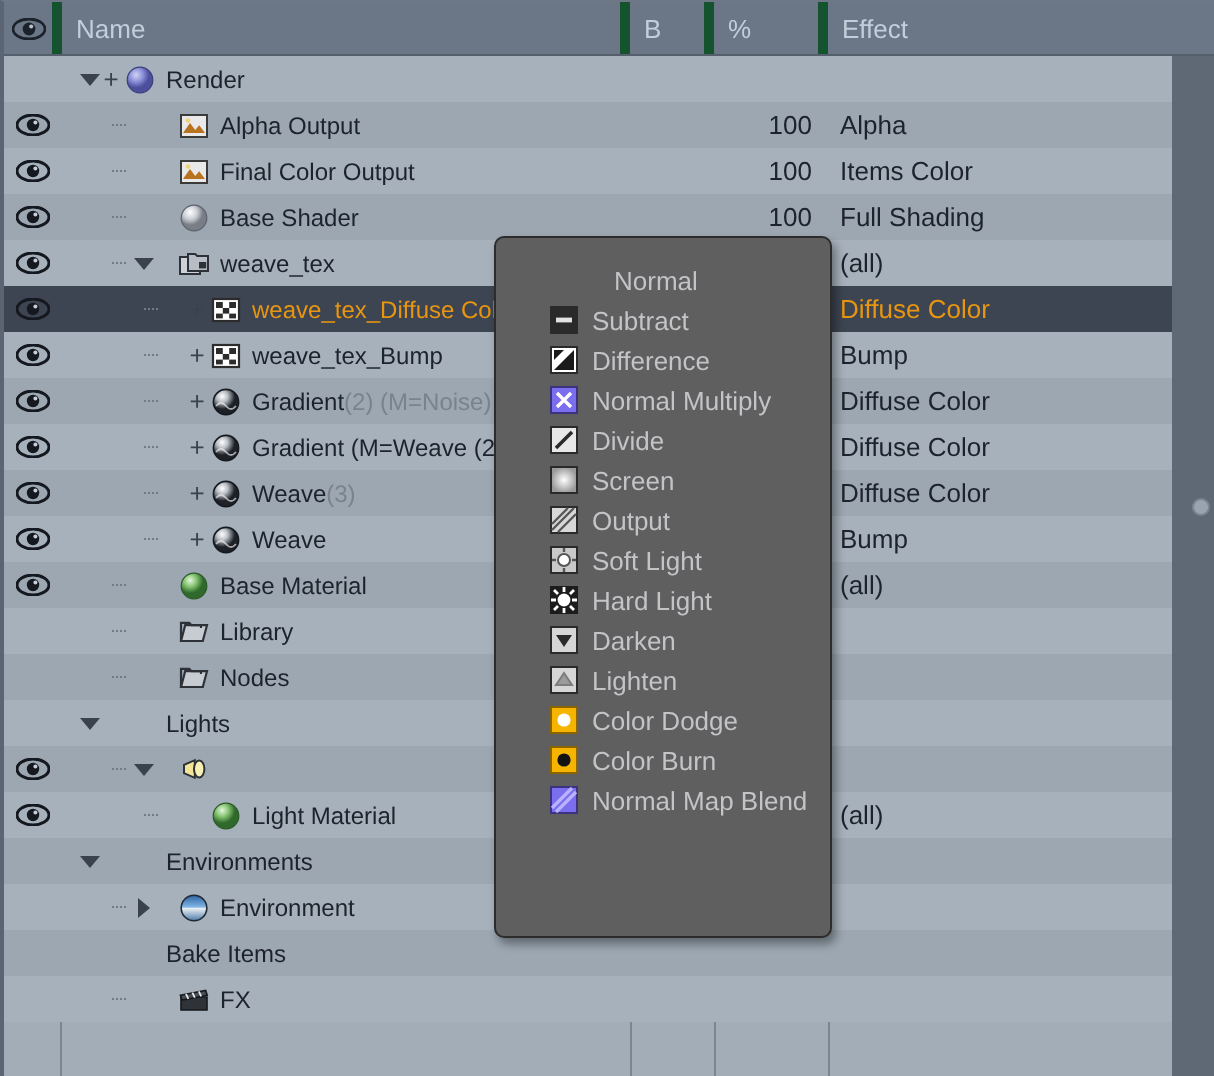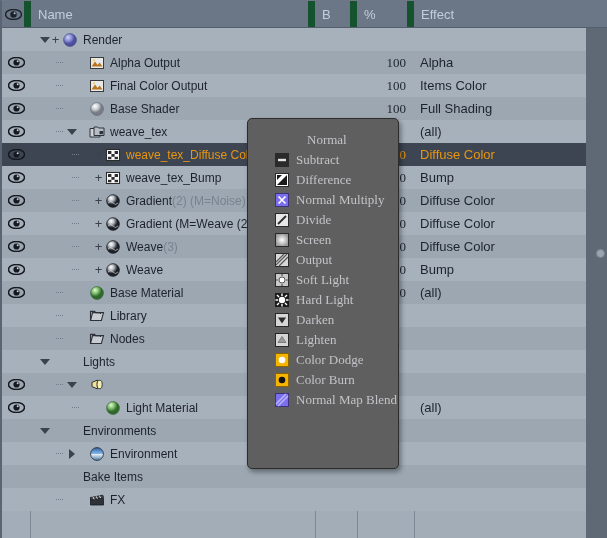--- a/index.html
+++ b/index.html
@@ -24,21 +24,21 @@
     background: #6b7786;
     border-bottom: 1px solid #555f6c;
     display: flex;
   }
   .hcell {
     height: 26px;
     display: flex; align-items: center;
     color: #c3cedb;
     font-size: 13px;
     padding-left: 7px;
-    border-right: 7px solid #14532d;
+    border-right: 5px solid #14532d;
   }
   .hcell.eye { width: 29px; padding-left: 0; justify-content: center; }
   .hcell.name { width: 284px; }
   .hcell.b    { width: 42px; }
   .hcell.pct  { width: 57px; }
   .hcell.eff  { flex: 1; border-right: none; }
 
   .eye-glyph {
     display:inline-block; width:17px; height:11px;
     position: relative;
@@ -65,21 +65,21 @@
   .row .namecol {
     width: 284px; height: 23px; flex: none;
     display: flex; align-items: center;
     position: relative; overflow: hidden;
   }
   .row .bcol   { width: 42px; height: 23px; flex:none; }
   .row .pctcol {
     width: 57px; height: 23px; flex:none;
     display: flex; align-items: center; justify-content: flex-end;
     padding-right: 8px;
-    font-size: 13px; color: #1d232c; font-family: Liberation Serif, serif;
+    font-size: 13px; color: #1d232c;
   }
   .row .effcol {
     flex: 1; height: 23px;
     display: flex; align-items: center; justify-content: space-between;
     padding-left: 6px; padding-right: 8px;
     font-size: 13px; color: #1d232c;
   }
 
   
   .row.alt0 { background: #a7b1bc; }
@@ -127,28 +127,27 @@
   .effarrow {
     width:0;height:0;border-left:6px solid transparent;border-right:6px solid transparent;
     border-top:7px solid #11161d;
   }
   .row.sel .effarrow { border-top-color: #e8960f; }
 
   
   .menu {
     position: absolute;
     left: 245px; top: 117px;
-    width: 152px; height: 351px;
+    width: 169px; height: 351px;
     background: #5f5f5f;
     border: 1px solid #2c2c2c;
     border-radius: 5px;
     box-shadow: 2px 3px 5px rgba(0,0,0,0.38);
     padding-top: 11px;
     z-index: 40;
-    font-family: Liberation Serif, serif;
   }
   .mitem {
     height: 20px;
     display: flex; align-items: center;
     padding-left: 26px;
     font-size: 13px;
     color: #c3c3c8;
     position: relative;
   }
   .mitem .mico {

